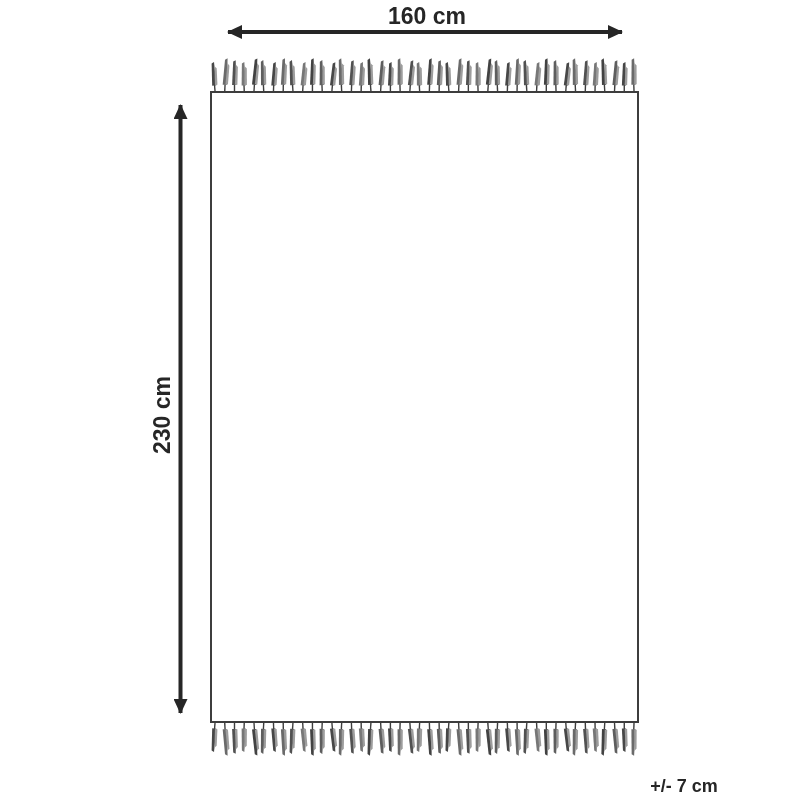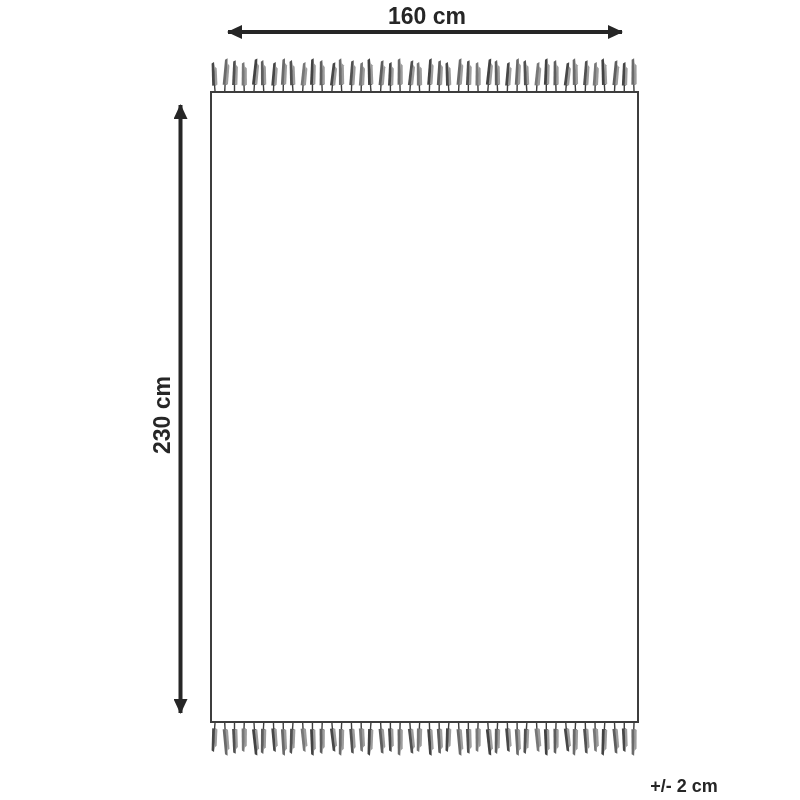--- a/index.html
+++ b/index.html
@@ -508,15 +508,15 @@
 
     <line id="width-arrow" x1="228" y1="32" x2="622" y2="32" stroke-width="4" marker-start="url(#arrowhead)" marker-end="url(#arrowhead)" stroke="#262626"></line>
 
     <line id="height-arrow" x1="180.5" y1="105" x2="180.5" y2="713" stroke-width="4" marker-start="url(#arrowhead)" marker-end="url(#arrowhead)" stroke="#262626"></line>
   </svg>
 
   <div class="dim-label width-label">160 cm</div>
 
   <div class="dim-label height-label">230 cm</div>
 
-  <div class="dim-label tolerance-label">+/- 2 cm</div>
+  <div class="dim-label tolerance-label">+/- 7 cm</div>
 
 </div>
 
 </body></html>

